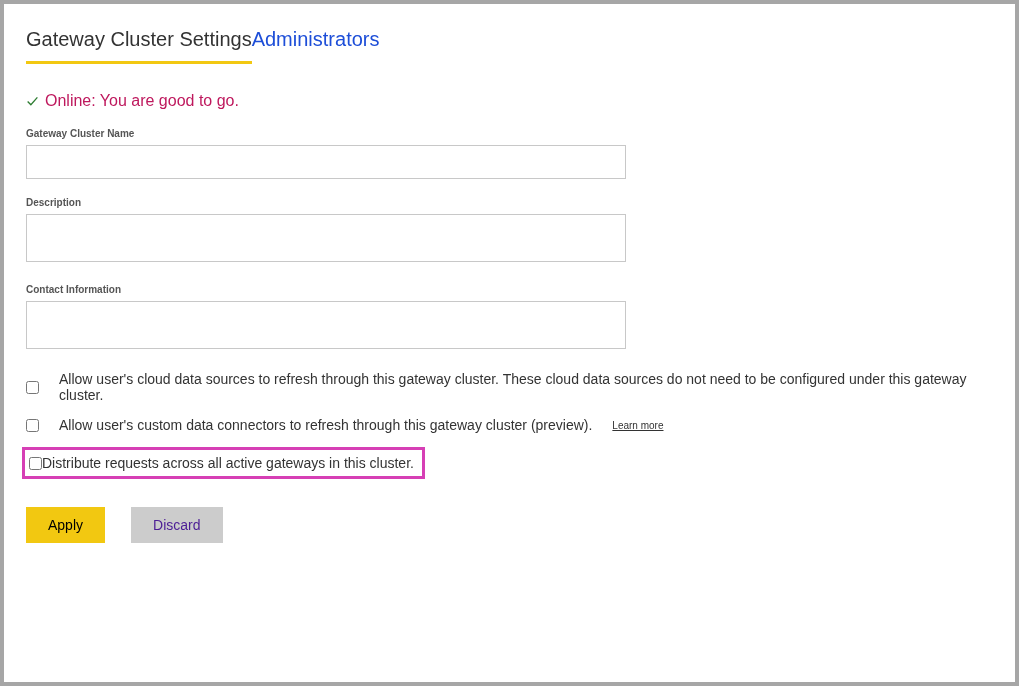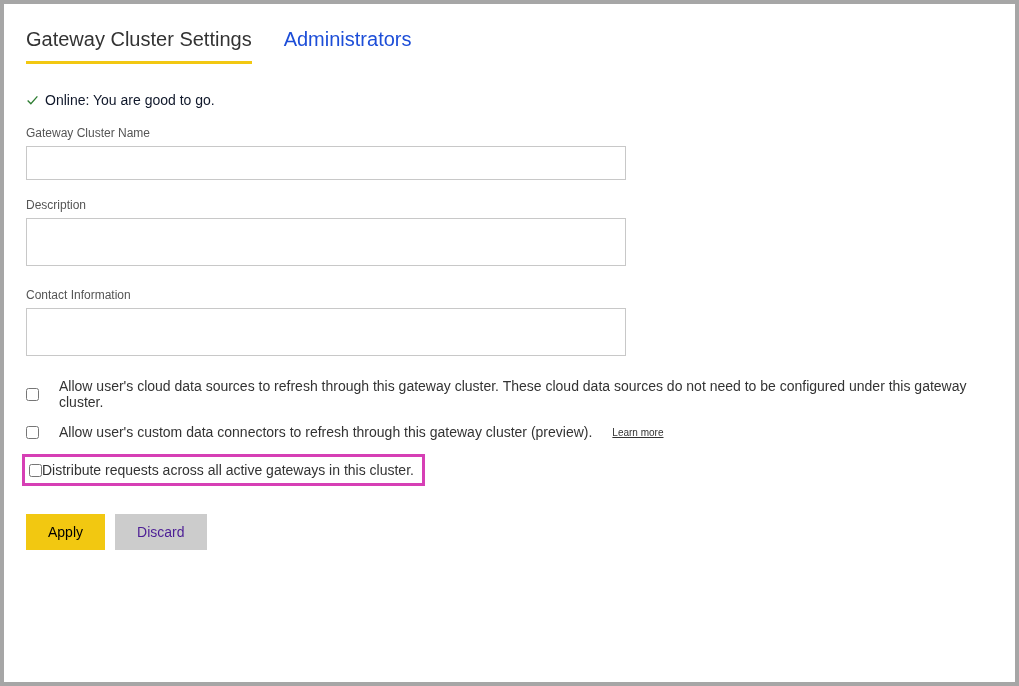--- a/index.html
+++ b/index.html
@@ -12,21 +12,20 @@
     }
     .panel {
       background: #ffffff;
       width: 100%;
       height: 100%;
       padding: 24px 22px;
       position: relative;
     }
     .tabs {
       display: flex;
-      gap: 32px;
       border-bottom: none;
       margin-bottom: 28px;
       align-items: center;
     }
     .tab {
       font-size: 20px;
       font-weight: 400;
       color: #333333;
       padding-bottom: 10px;
       border-bottom: 3px solid transparent;
@@ -36,26 +35,27 @@
       border-bottom: 3px solid #f2c811;
     }
     .tab.inactive { color: #1d4ed8; }
     .status-row {
       display: flex;
       align-items: center;
       gap: 6px;
       margin-bottom: 18px;
     }
     .check-icon svg { display: block; }
-    .status-text { font-size: 14px; color: #0f172a; }
+    .status-text { font-size: 16px; color: #be185d; }
     .field-label {
-      font-size: 12px;
+      font-size: 10px;
       color: #555;
       margin-bottom: 6px;
       display: block;
+      font-weight: bold;
     }
     .field-group { margin-bottom: 18px; }
     .text-input {
       width: 600px;
       height: 34px;
       border: 1px solid #c8c8c8;
       padding: 4px 8px;
       font-size: 14px;
       font-family: inherit;
       background: #fff;
@@ -89,21 +89,21 @@
     }
     .highlight-box {
       border: 3px solid #d63fb5;
       padding: 5px 8px 5px 4px;
       display: inline-flex;
       align-items: center;
       margin-left: -4px;
       margin-bottom: 20px;
     }
     .checkbox-section { margin-top: 8px; }
-    .button-row { display: flex; gap: 10px; margin-top: 8px; align-items: center; }
+    .button-row { display: flex; gap: 26px; margin-top: 8px; align-items: center; }
     .btn {
       border: none;
       padding: 10px 22px;
       font-size: 14px;
       font-family: inherit;
       cursor: pointer;
     }
     .btn-primary { background: #f2c811; color: #000; }
     .btn-secondary { background: #cccccc; color: #4c1d95; }
   </style>

